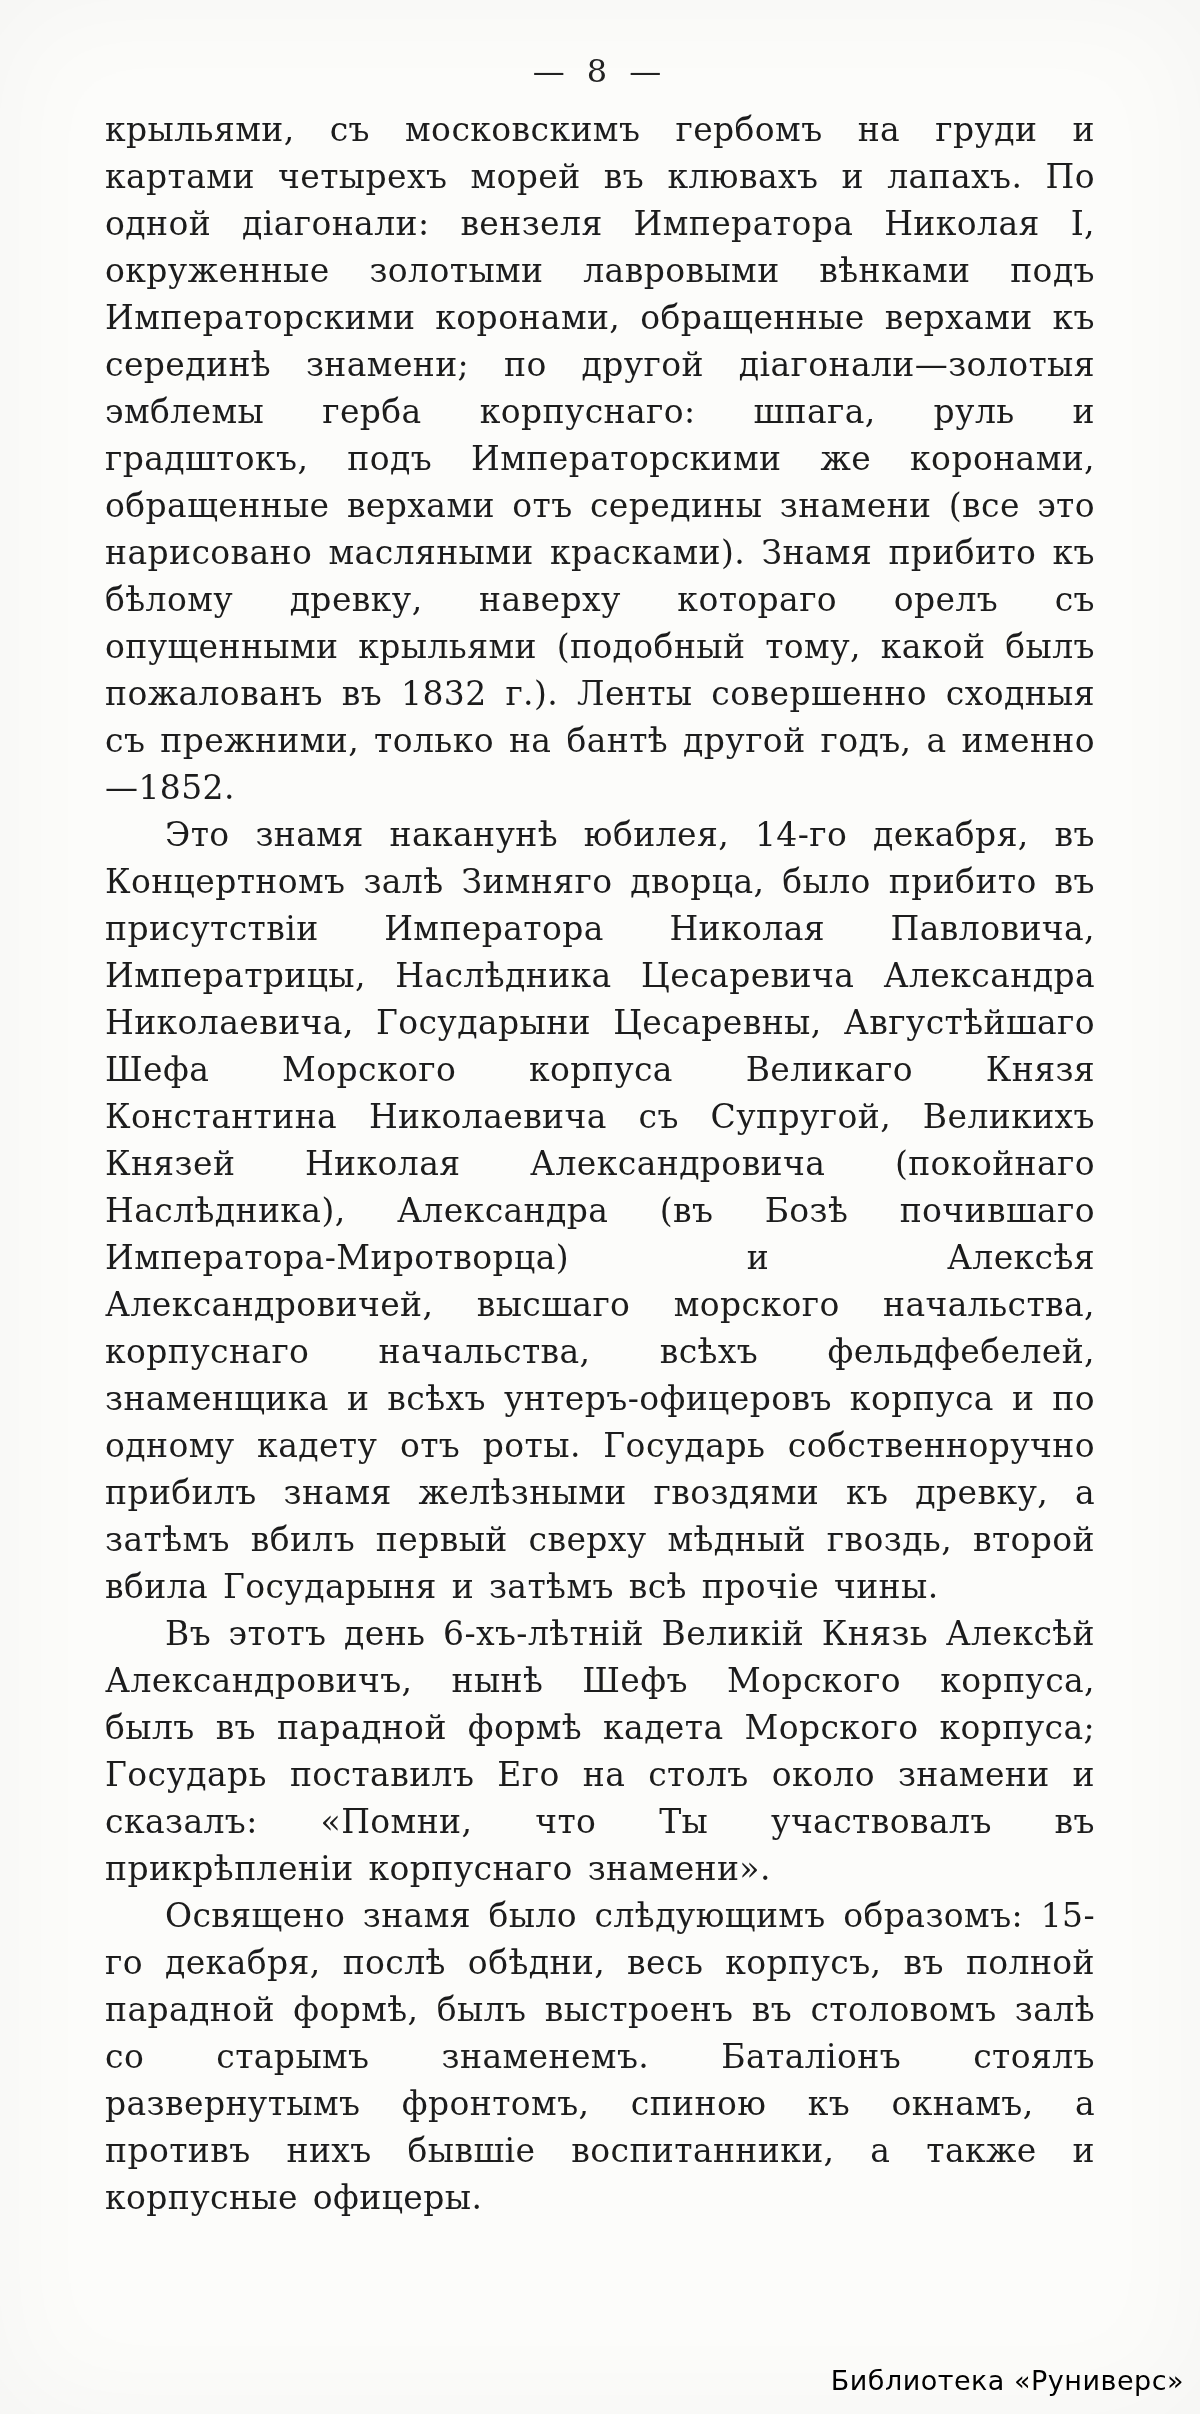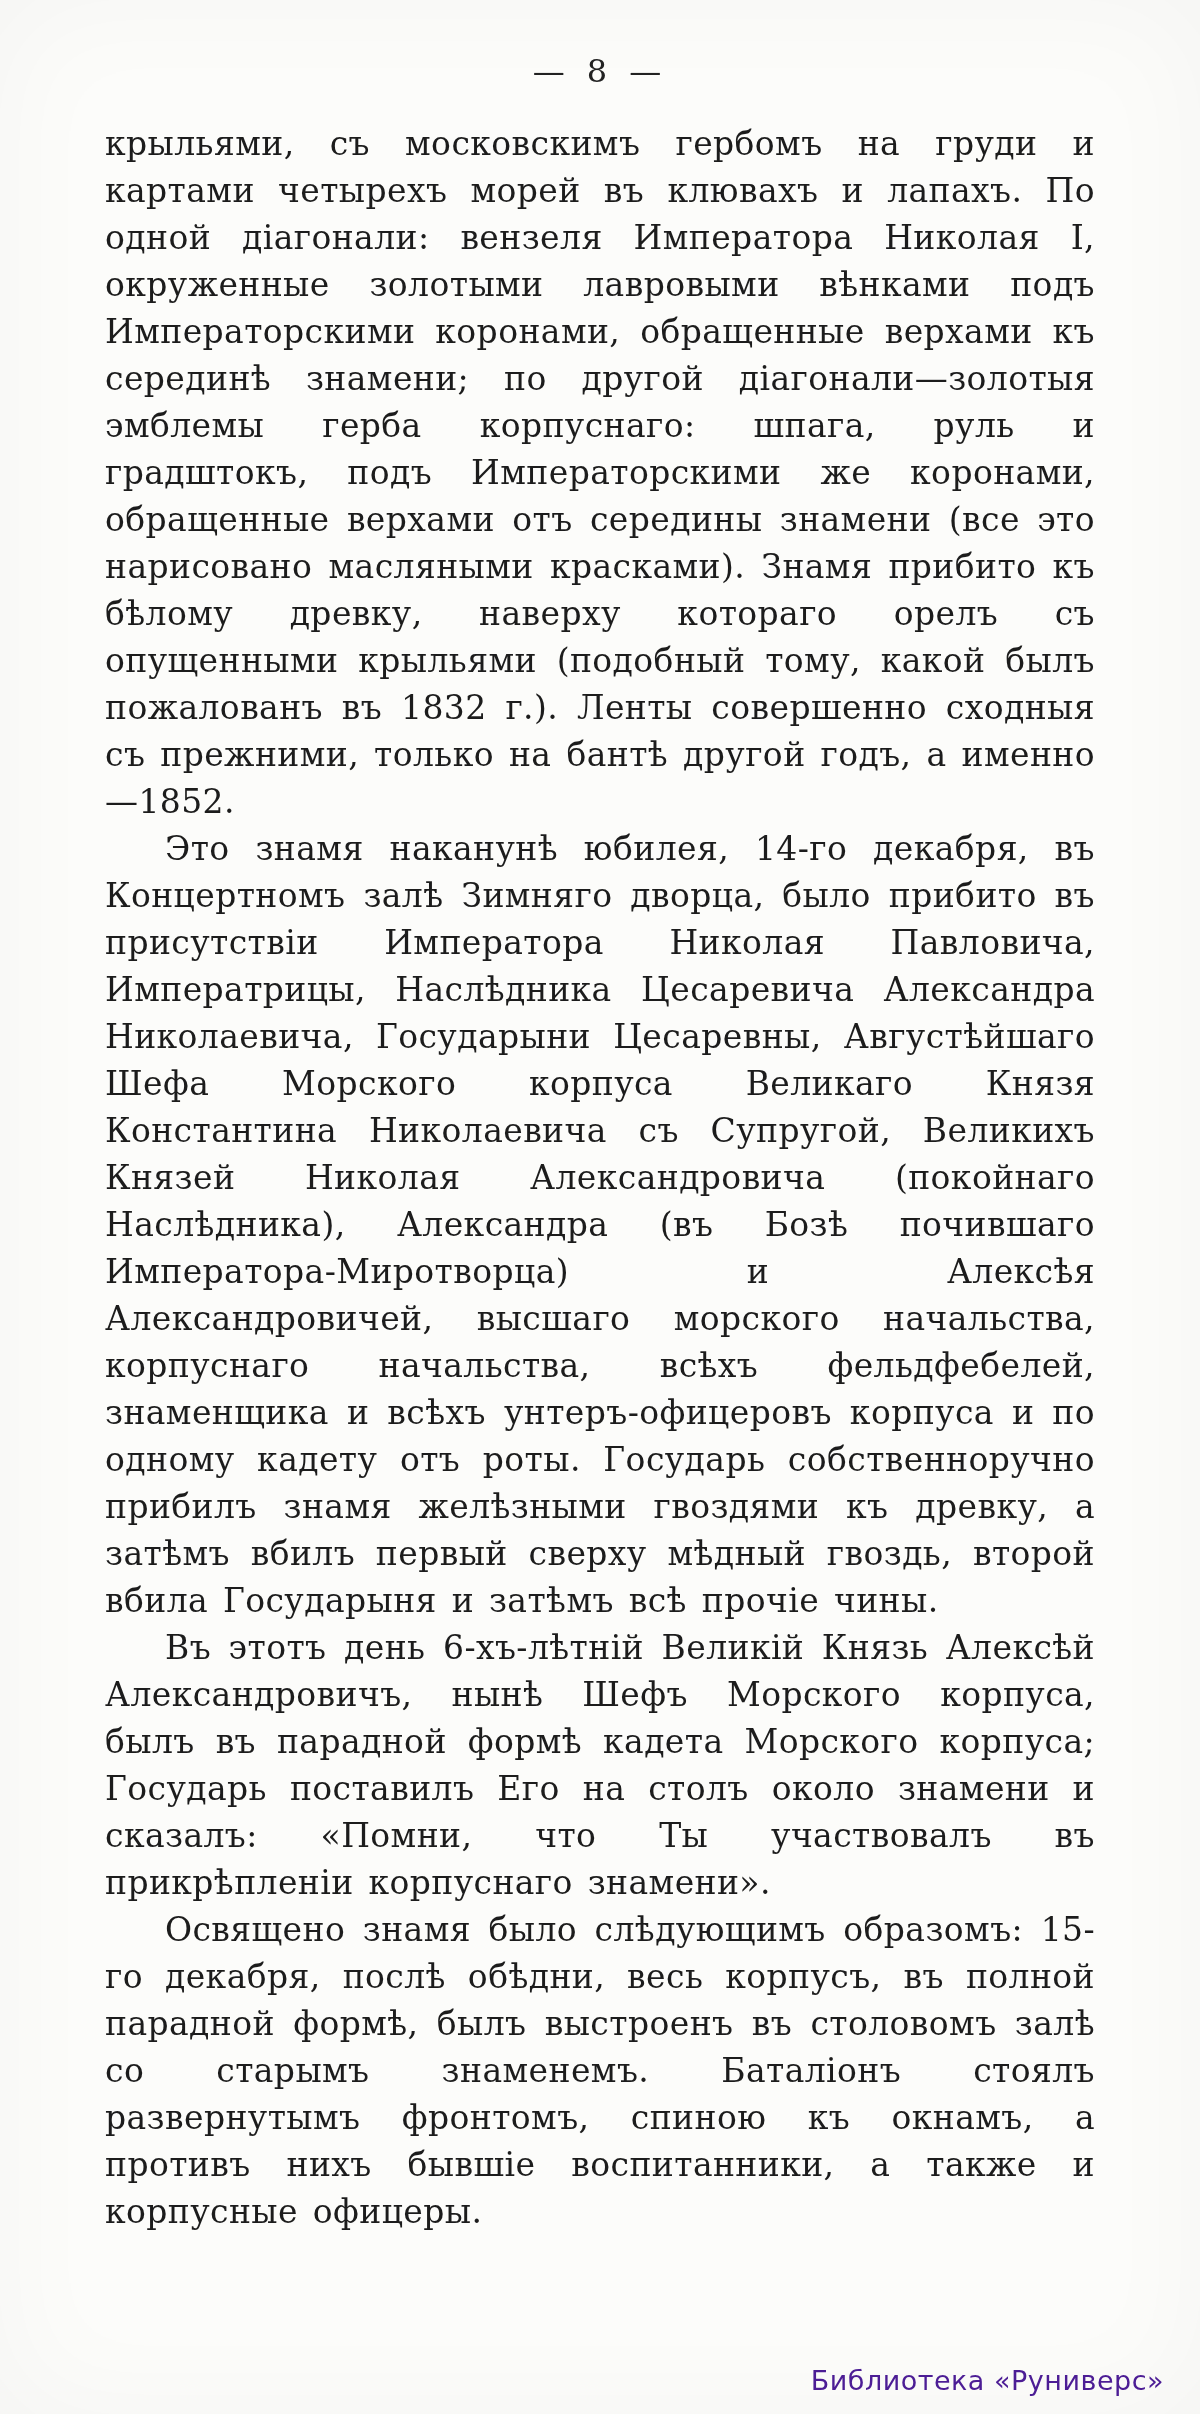--- a/index.html
+++ b/index.html
@@ -20,40 +20,40 @@
   }
   .page-header {
     padding-top: 52px;
     text-align: center;
     font-size: 32px;
     letter-spacing: 6px;
     color: #222;
   }
   .text-block {
     width: 990px;
-    margin: 30px auto 0 auto;
+    margin: 16px auto 0 auto;
     font-size: 33px;
     line-height: 47px;
     text-align: justify;
     letter-spacing: 0.4px;
     word-spacing: 4px;
   }
   .text-block p {
     margin: 0;
   }
   .text-block p.indent {
     text-indent: 60px;
   }
   .watermark {
     position: absolute;
-    right: 36px;
+    right: 16px;
     bottom: 18px;
     font-family: "DejaVu Sans", "Liberation Sans", sans-serif;
     font-size: 27px;
-    color: #4c1d95;
+    color: #000000;
     letter-spacing: 0.5px;
   }
 </style>
 </head>
 <body>
 
 <div class="page">
 
   <div class="page-header">— 8 —</div>
 

